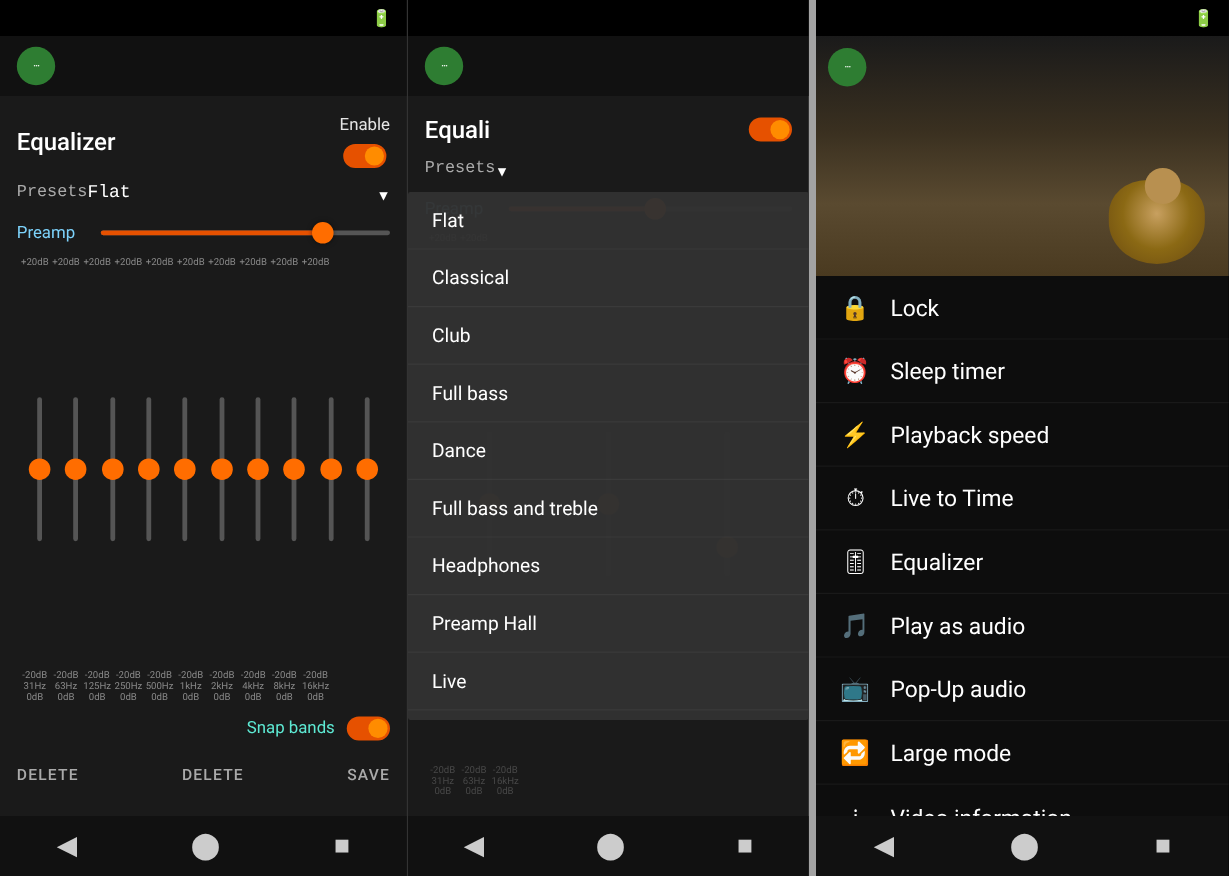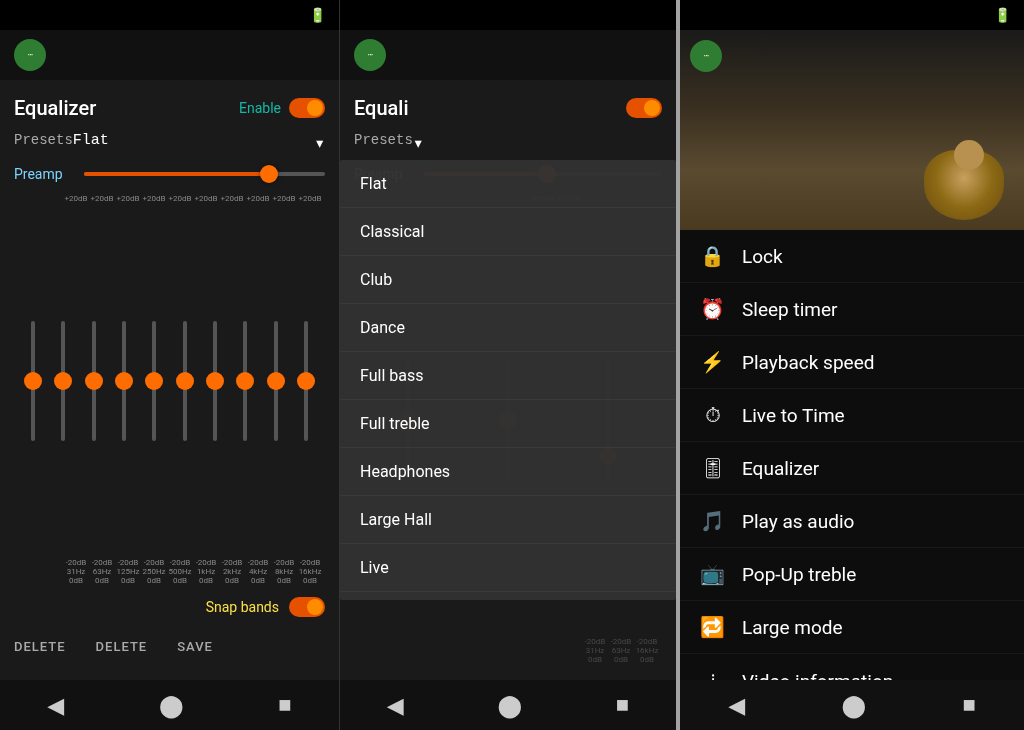--- a/index.html
+++ b/index.html
@@ -21,21 +21,21 @@
       overflow: hidden;
     }
 
     .panel-left {
       width: 340px;
       border-right: 1px solid #333;
     }
 
     .panel-middle {
       width: 340px;
-      border-right: 4px solid #a3a3a3;
+      border-right: 6px solid #a3a3a3;
     }
 
     .panel-right {
       width: 344px;
       background: #0d0d0d;
     }
 
     
     .status-bar {
       height: 30px;
@@ -88,22 +88,23 @@
     }
     .eq-title {
       color: #fff;
       font-size: 20px;
       font-weight: 500;
     }
     .eq-enable {
       display: flex;
       align-items: center;
       gap: 8px;
-      color: #14b8a6;
+      color: #e5e5e5;
       font-size: 14px;
+      flex-direction: column;
     }
     .toggle {
       width: 36px;
       height: 20px;
       background: #e65100;
       border-radius: 10px;
       position: relative;
       cursor: pointer;
     }
     .toggle::after {
@@ -167,44 +168,44 @@
       left: 73%;
       width: 18px;
       height: 18px;
       background: #ff6d00;
       border-radius: 50%;
       box-shadow: 0 0 4px rgba(0,0,0,0.5);
     }
 
     .db-labels {
       display: flex;
-      justify-content: flex-end;
+      justify-content: flex-start;
       padding: 0 2px;
     }
     .db-label {
       color: #888;
       font-size: 8px;
       text-align: center;
       width: 26px;
     }
 
     .snap-row {
       display: flex;
       justify-content: flex-end;
       align-items: center;
       gap: 10px;
     }
     .snap-label {
-      color: #fde047;
+      color: #5eead4;
       font-size: 14px;
     }
 
     .action-buttons {
       display: flex;
-      justify-content: flex-start;
+      justify-content: space-between;
       gap: 30px;
       padding: 10px 0;
     }
     .action-btn {
       color: #aaa;
       font-size: 13px;
       font-weight: 500;
       letter-spacing: 1px;
       cursor: pointer;
     }
@@ -526,25 +527,25 @@
     <div class="db-labels" style="opacity:0.4;">
       <span class="db-label">-20dB<br>31Hz<br>0dB</span>
       <span class="db-label">-20dB<br>63Hz<br>0dB</span>
       <span class="db-label">-20dB<br>16kHz<br>0dB</span>
     </div>
 
     <div class="dropdown-menu">
       <div class="dropdown-item">Flat</div>
       <div class="dropdown-item">Classical</div>
       <div class="dropdown-item">Club</div>
+      <div class="dropdown-item">Full bass</div>
       <div class="dropdown-item">Dance</div>
-      <div class="dropdown-item">Full bass</div>
-      <div class="dropdown-item">Full treble</div>
+      <div class="dropdown-item">Full bass and treble</div>
       <div class="dropdown-item">Headphones</div>
-      <div class="dropdown-item">Large Hall</div>
+      <div class="dropdown-item">Preamp Hall</div>
       <div class="dropdown-item">Live</div>
 
     </div>
   </div>
 
   <div class="bottom-nav">
     <span class="nav-icon">◀</span>
     <span class="nav-icon">⬤</span>
     <span class="nav-icon">■</span>
   </div>
@@ -587,21 +588,21 @@
     <div class="menu-item">
       <span class="menu-icon">🎚</span>
       <span class="menu-label">Equalizer</span>
     </div>
     <div class="menu-item">
       <span class="menu-icon">🎵</span>
       <span class="menu-label">Play as audio</span>
     </div>
     <div class="menu-item">
       <span class="menu-icon">📺</span>
-      <span class="menu-label">Pop-Up treble</span>
+      <span class="menu-label">Pop-Up audio</span>
     </div>
     <div class="menu-item">
       <span class="menu-icon">🔁</span>
       <span class="menu-label">Large mode</span>
     </div>
     <div class="menu-item">
       <span class="menu-icon">ℹ</span>
       <span class="menu-label">Video information</span>
     </div>
 

